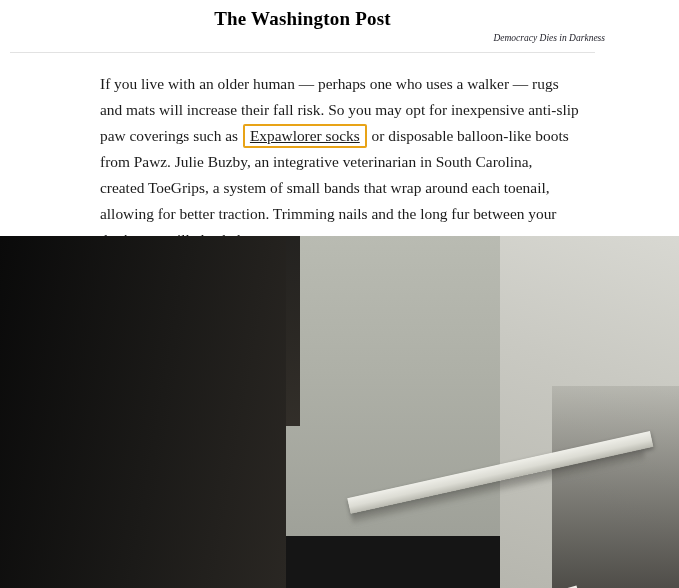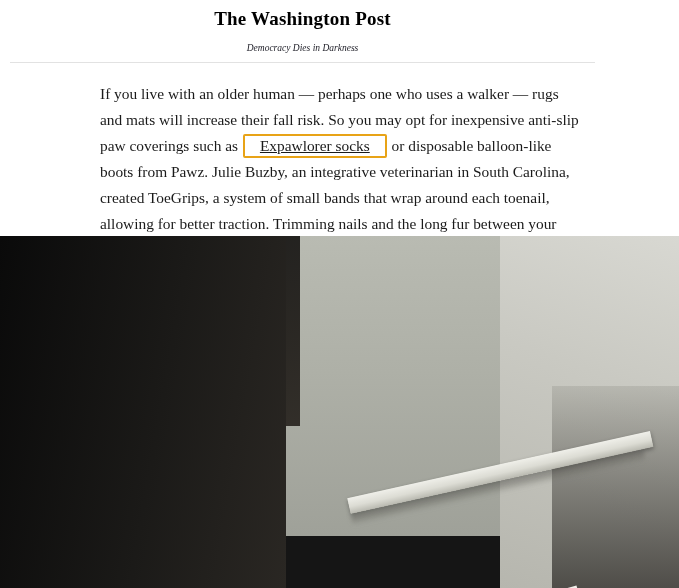--- a/index.html
+++ b/index.html
@@ -32,22 +32,23 @@
     font-weight: bold;
     letter-spacing: 0.2px;
     color: #000000;
     line-height: 22px;
   }
   .masthead-slogan {
     font-family: "Liberation Serif", serif;
     font-style: italic;
     font-size: 9.5px;
     color: #22222b;
-    margin-top: 12px;
+    margin-top: 2px;
     line-height: 12px;
+    text-align: right;
   }
   .masthead-rule {
     margin-top: 8px;
     margin-left: 10px;
     margin-right: 10px;
     border-bottom: 1px solid #e2e2e2;
   }
 
   
   .article {
@@ -65,21 +66,21 @@
     margin: 0;
   }
   .link {
     color: #1a1a1a;
     cursor: pointer;
   }
   .highlight-box {
     display: inline-block;
     border: 2px solid #e8a317;
     border-radius: 2px;
-    padding: 0 15px;
+    padding: 0 5px;
     margin: 0 1px;
     line-height: 20px;
   }
   .highlight-box .link {
     text-decoration: underline;
   }
 
   
   .photo-wrap {
     position: absolute;

